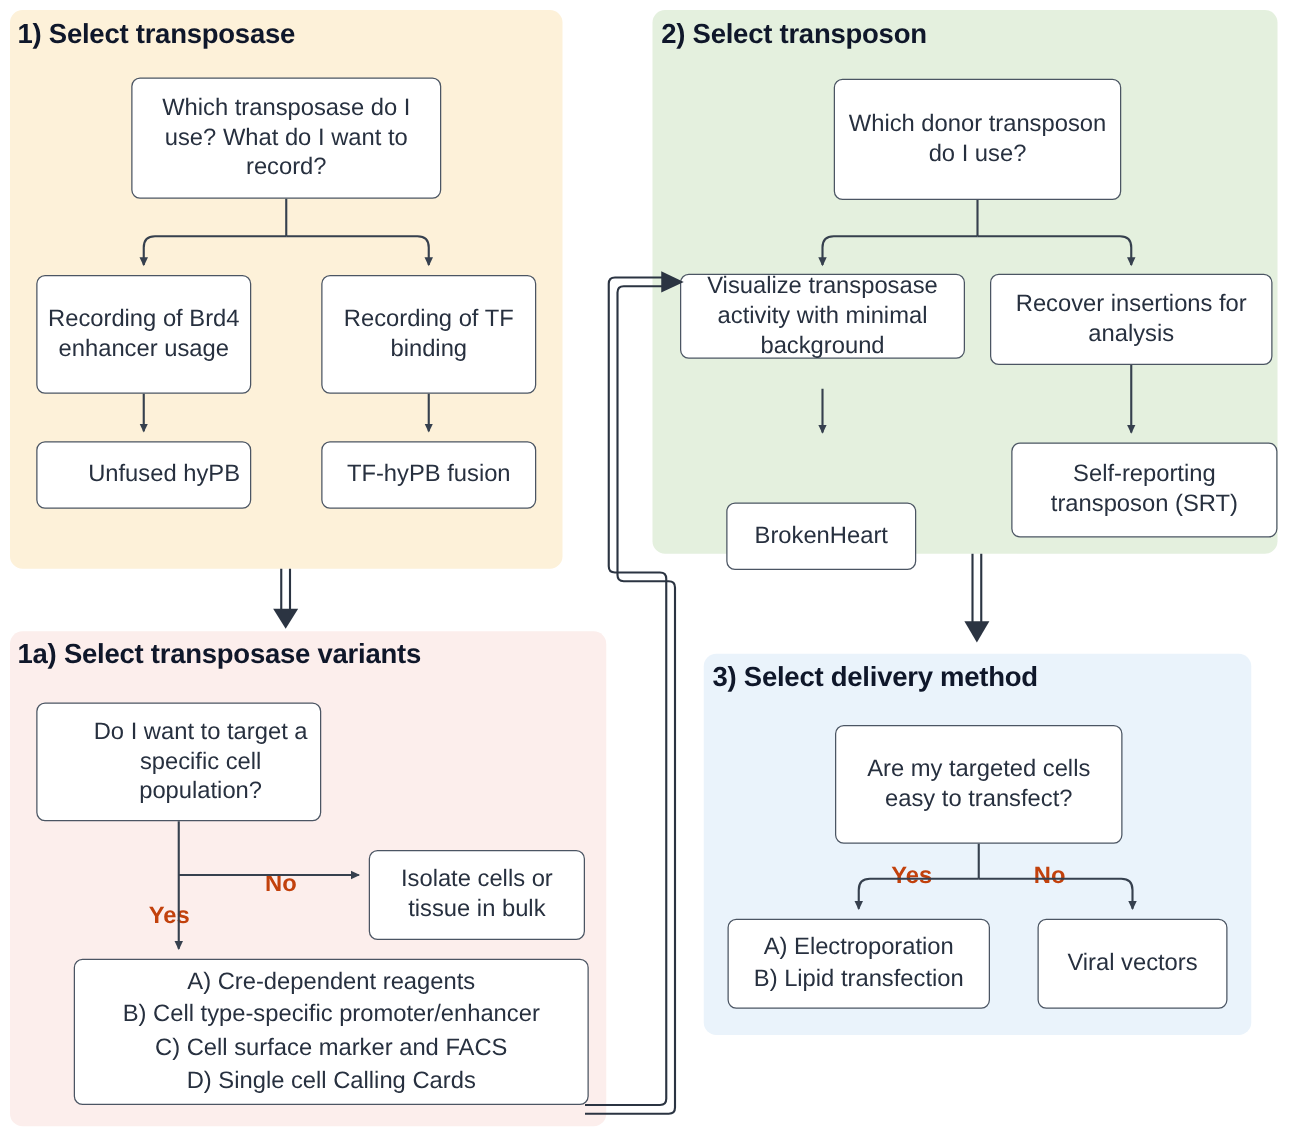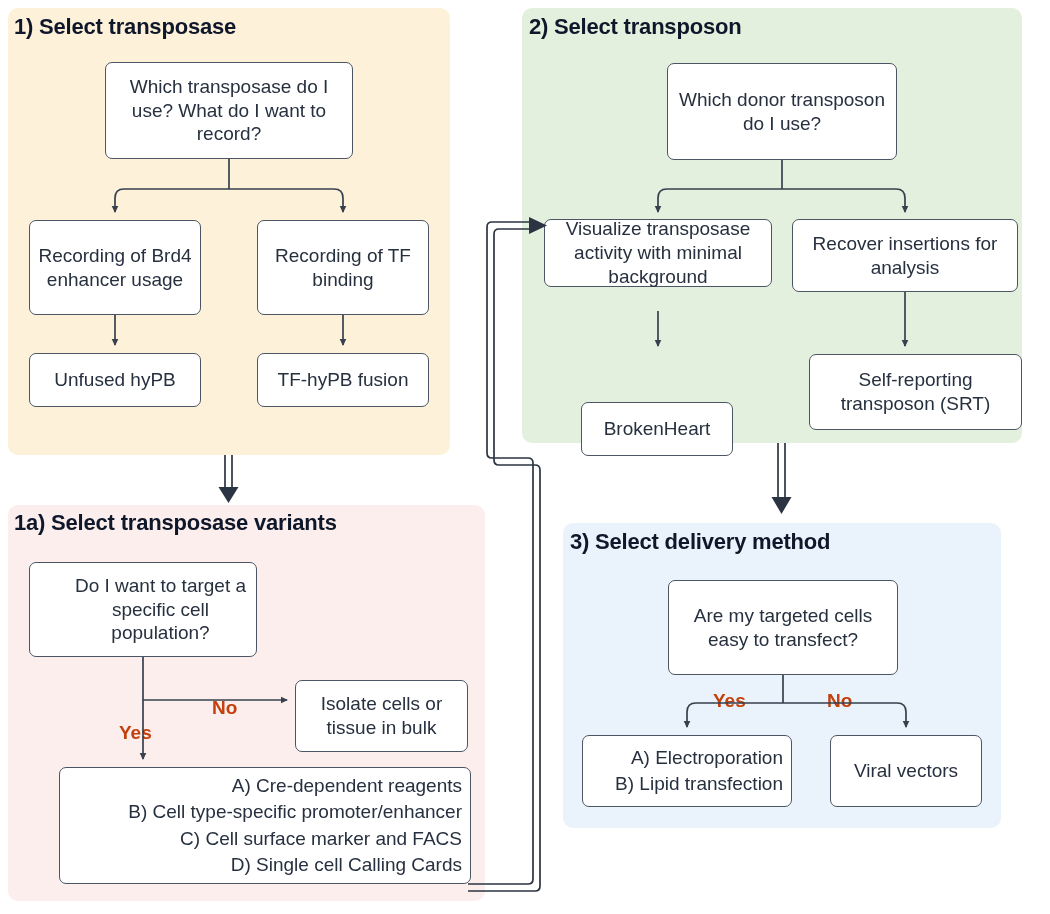--- a/index.html
+++ b/index.html
@@ -44,21 +44,21 @@
     align-items: center;
     justify-content: center;
     text-align: center;
     font-size: 19px;
     line-height: 1.25;
     color: #27303f;
     padding: 4px 8px;
   }
   .node.left-align {
     justify-content: flex-start;
-    text-align: right;
+    text-align: center;
   }
   .node span {
     display: block;
     width: 100%;
   }
   .edge-label {
     position: absolute;
     font-weight: bold;
     font-size: 19px;
     color: #c2410c;
@@ -87,21 +87,21 @@
   </div>
 
   <div class="node" style="left:29px; top:220px; width:172px; height:95px;">
     <span>Recording of Brd4 enhancer usage</span>
   </div>
 
   <div class="node" style="left:257px; top:220px; width:172px; height:95px;">
     <span>Recording of TF binding</span>
   </div>
 
-  <div class="node" style="left:29px; top:353px; width:172px; height:54px;">
+  <div class="node" style="left:29px; top:353px; width:172px; height:54px;text-align:right;">
     <span>Unfused hyPB</span>
   </div>
 
   <div class="node" style="left:257px; top:353px; width:172px; height:54px;">
     <span>TF-hyPB fusion</span>
   </div>
 
   <div class="panel" id="panel-1a" style="left: 8px; top: 505px; width: 477px; height: 396px; background: rgb(252, 238, 236);"></div>
   <div class="panel-title" style="left:14px; top:510px;">1a) Select transposase variants</div>
 

